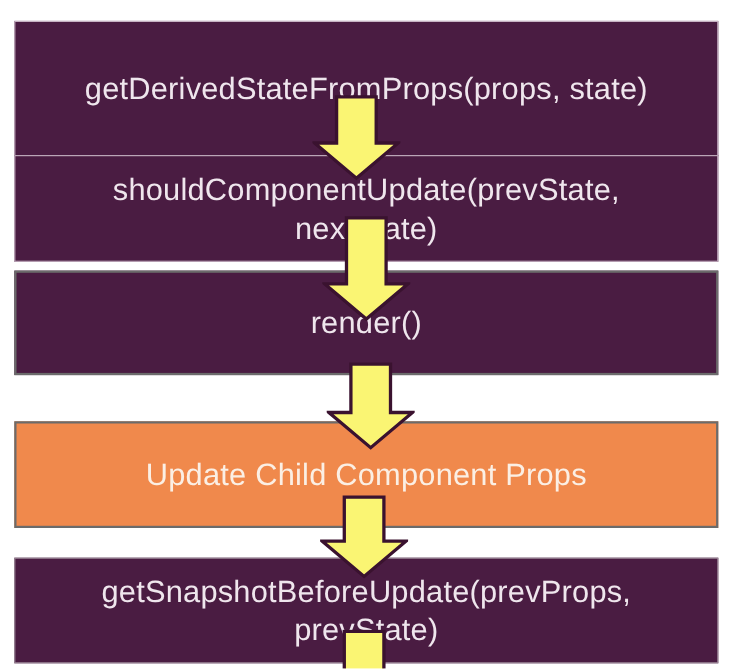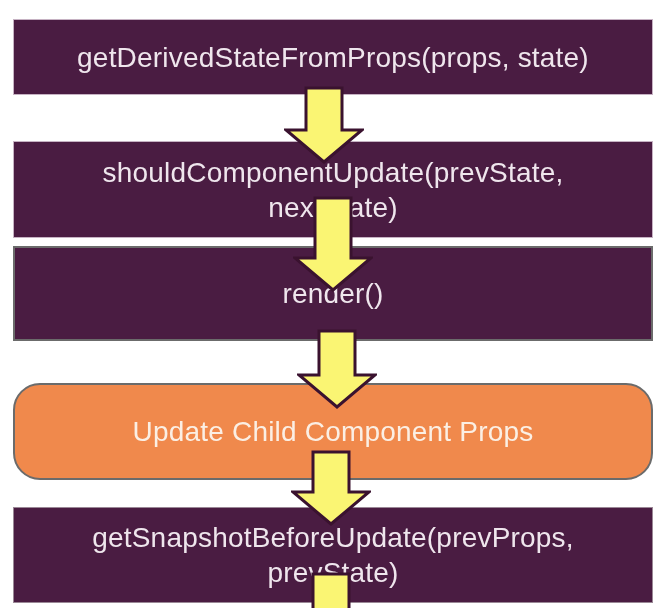--- a/index.html
+++ b/index.html
@@ -21,21 +21,21 @@
     justify-content: center;
     align-items: center;
     text-align: center;
     font-size: 28px;
     font-weight: 400;
     letter-spacing: 0.2px;
     z-index: 1;
     border-style: solid;
   }
   .box .line { display: block; line-height: 35px; white-space: nowrap; }
-  .b1 { top: 19px;  height: 76px; border-width: 1px; }
+  .b1 { top: 19px;  height: 123px; border-width: 1px; }
   .b2 { top: 141px; height: 97px; border-width: 1px; }
   .b3 { top: 246px; height: 95px; border-width: 2px; }
   .b4 { top: 383px; height: 97px; border-width: 2px; }
   .b5 { top: 507px; height: 96px; border-width: 1px; }
   .arrow { position: absolute; z-index: 5; display: block; }
   .a1 { left: 284px; top: 86px; }
   .a2 { left: 293px; top: 196px; }
   .a3 { left: 297px; top: 329px; }
   .a4 { left: 291px; top: 450px; }
   .a5-clip {
@@ -59,21 +59,21 @@
 
   <div class="box b2" style="background-color: rgb(74, 28, 66); border-color: rgb(198, 178, 195); color: rgb(239, 230, 237);">
     <span class="line">shouldComponentUpdate(prevState,</span>
     <span class="line">nextState)</span>
   </div>
 
   <div class="box b3" style="background-color: rgb(74, 28, 66); border-color: rgb(107, 107, 107); color: rgb(239, 230, 237);">
     <span class="line">render()</span>
   </div>
 
-  <div class="box b4" style="background-color: rgb(240, 137, 76); border-color: rgb(107, 107, 107); color: rgb(251, 239, 228); border-radius: 27px;">
+  <div class="box b4" style="background-color: rgb(240, 137, 76); border-color: rgb(107, 107, 107); color: rgb(251, 239, 228);">
     <span class="line">Update Child Component Props</span>
   </div>
 
   <div class="box b5" style="background-color: rgb(74, 28, 66); border-color: rgb(154, 136, 150); color: rgb(239, 230, 237);">
     <span class="line">getSnapshotBeforeUpdate(prevProps,</span>
     <span class="line">prevState)</span>
   </div>
 
   <svg class="arrow a1" width="80" height="78" viewBox="0 0 80 78">
     <path d="M22 2 H58 V44 H78 L40 76 L2 44 H22 Z" stroke-width="3" stroke-linejoin="miter" fill="#FAF573" stroke="#3A122F"></path>

